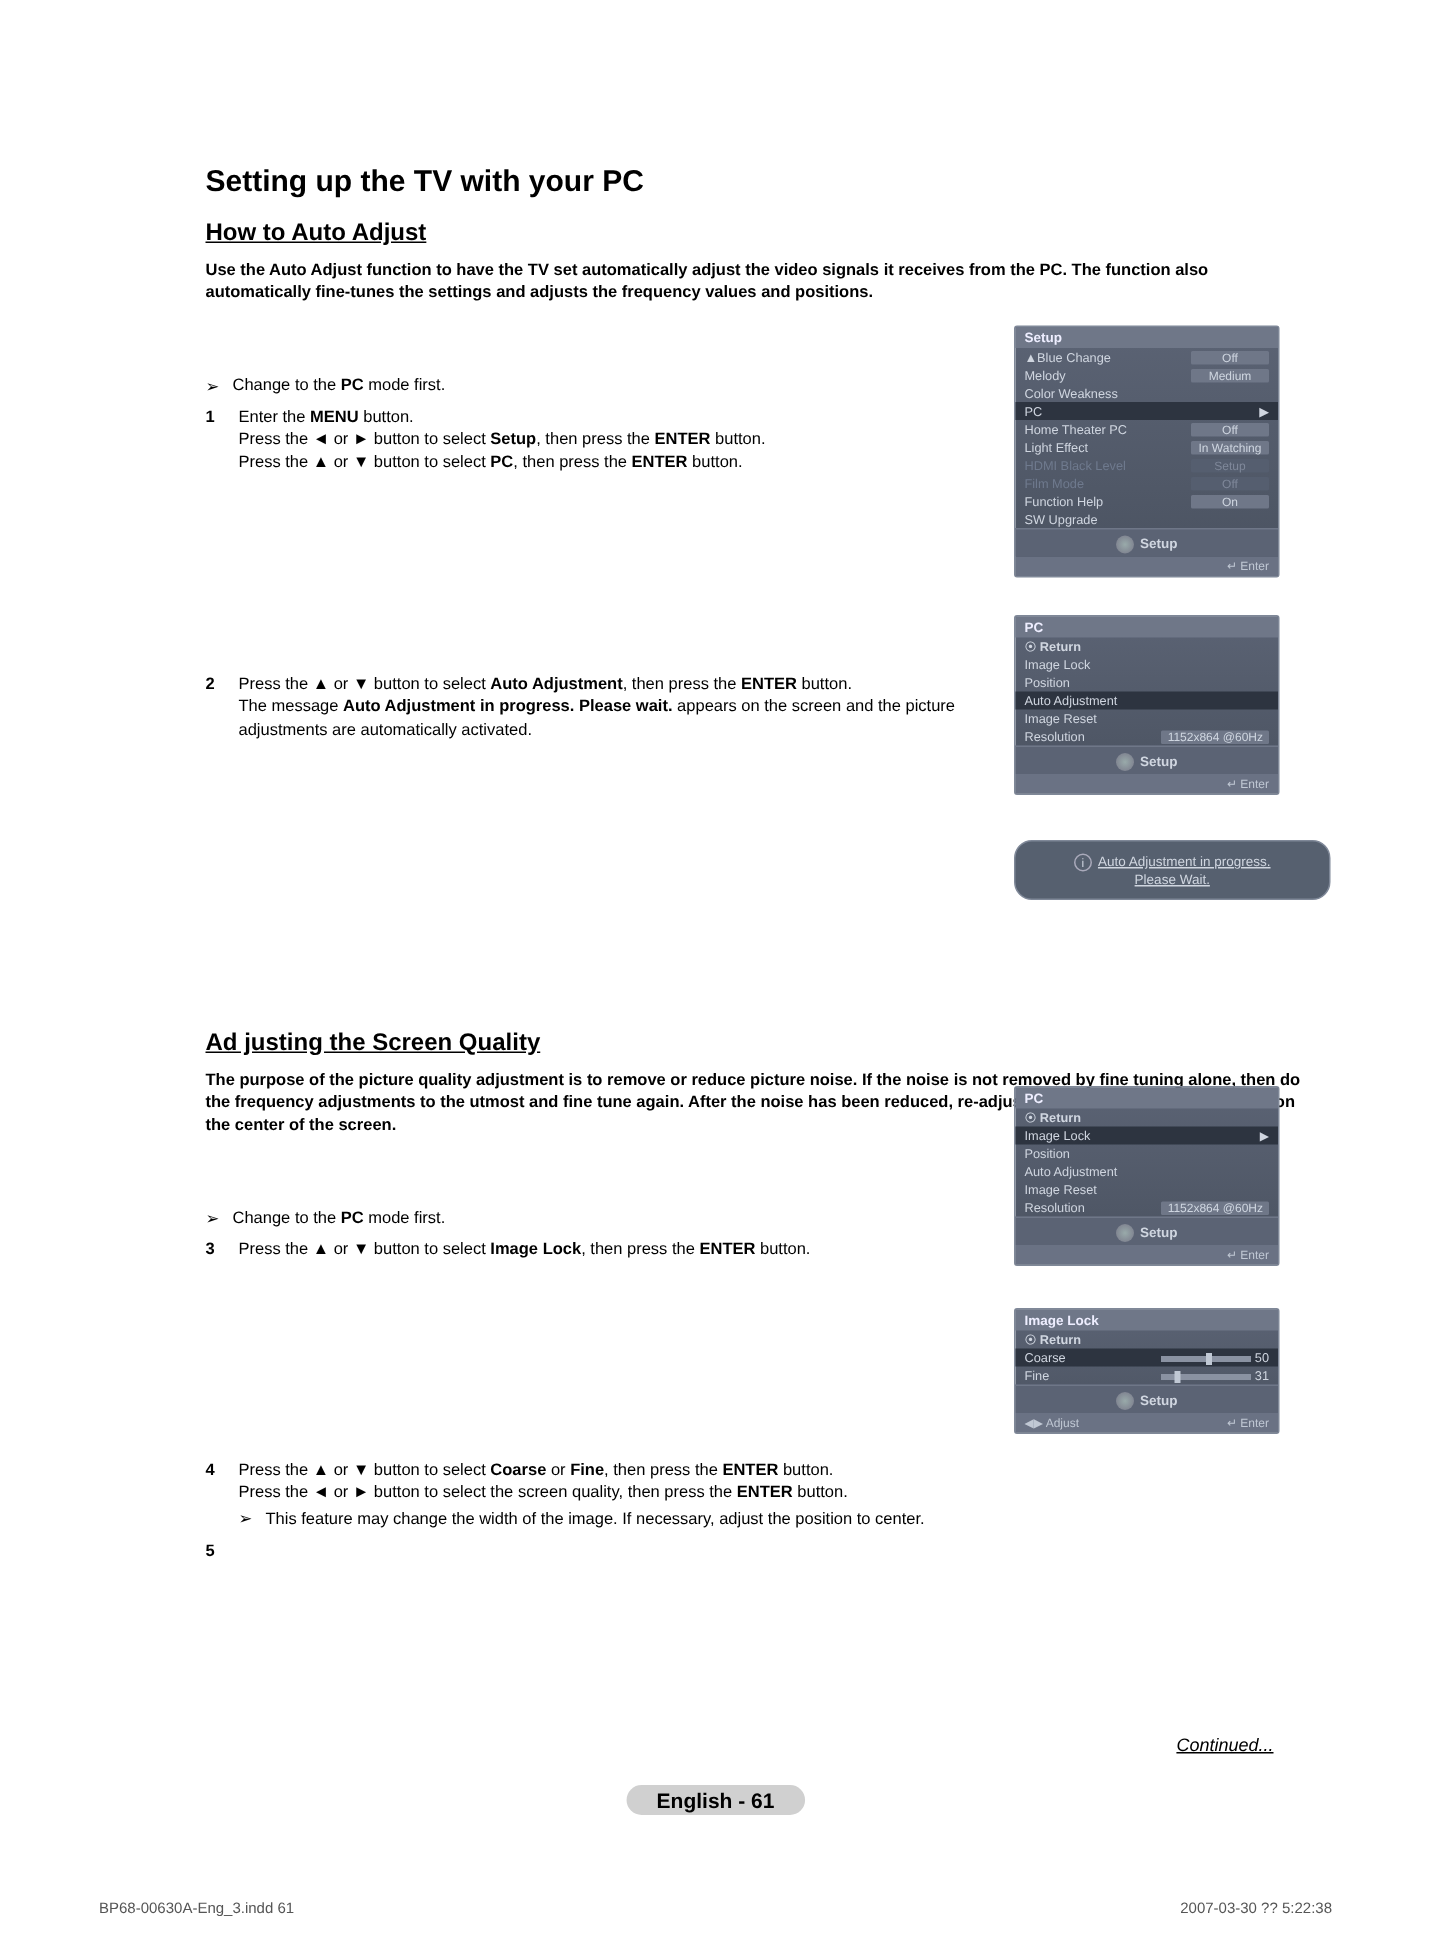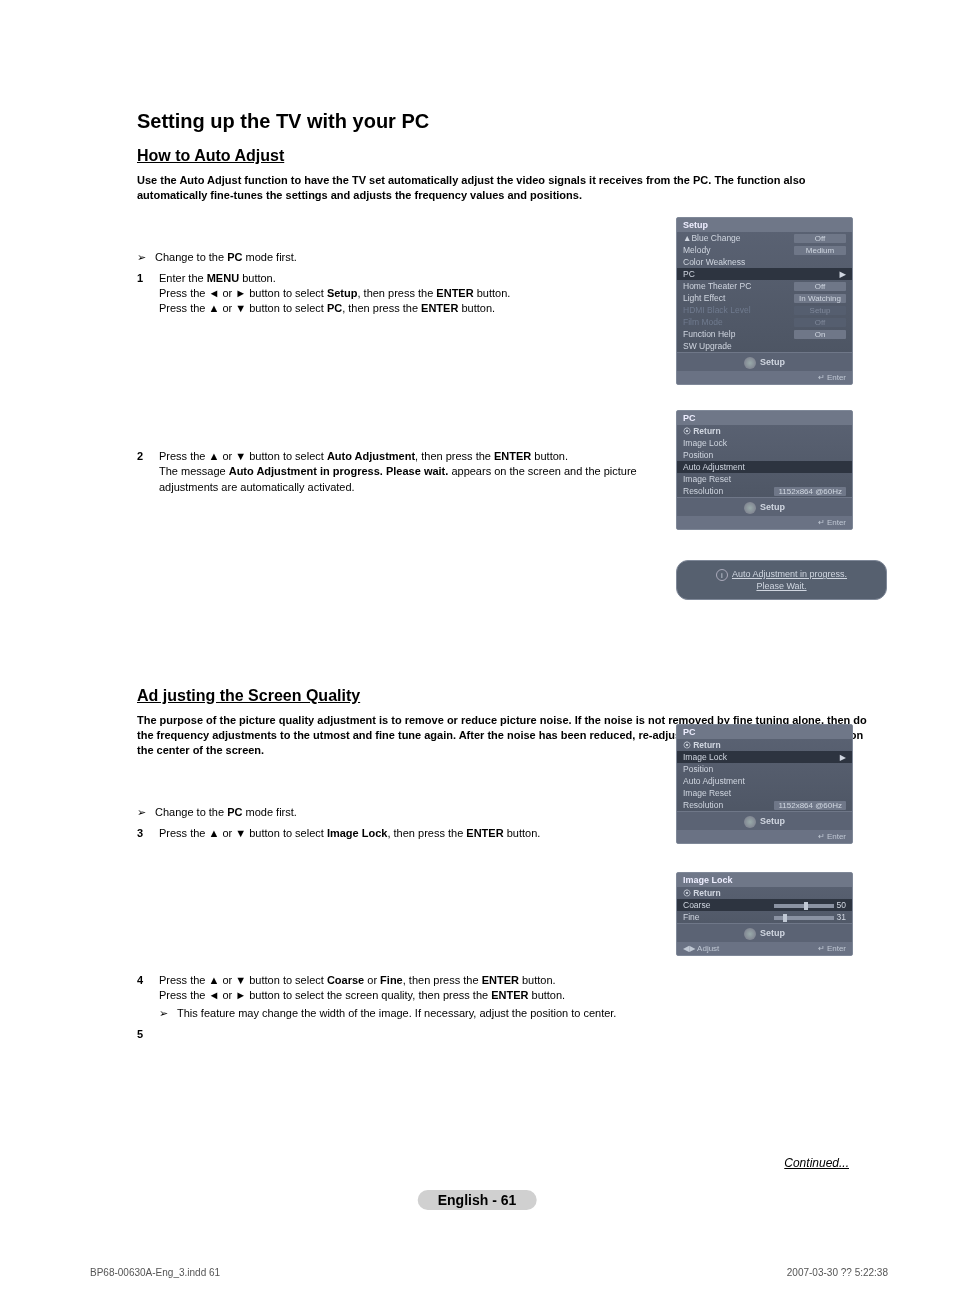--- a/index.html
+++ b/index.html
@@ -176,21 +176,20 @@
   .footer-meta {
     position: absolute;
     top: 1267px;
     left: 66px;
     right: 66px;
     font-size: 10px;
     color: #555;
     display: flex;
     justify-content: space-between;
     font-family: "Arial", sans-serif;
-    margin-left: 24px;
   }
 </style>
 </head>
 <body>
 
 <div class="content">
   <h1>Setting up the TV with your PC</h1>
 
   <h2>How to Auto Adjust</h2>
   <p class="intro">Use the Auto Adjust function to have the TV set automatically adjust the video signals it receives from the PC. The function also automatically fine-tunes the settings and adjusts the frequency values and positions.</p>

